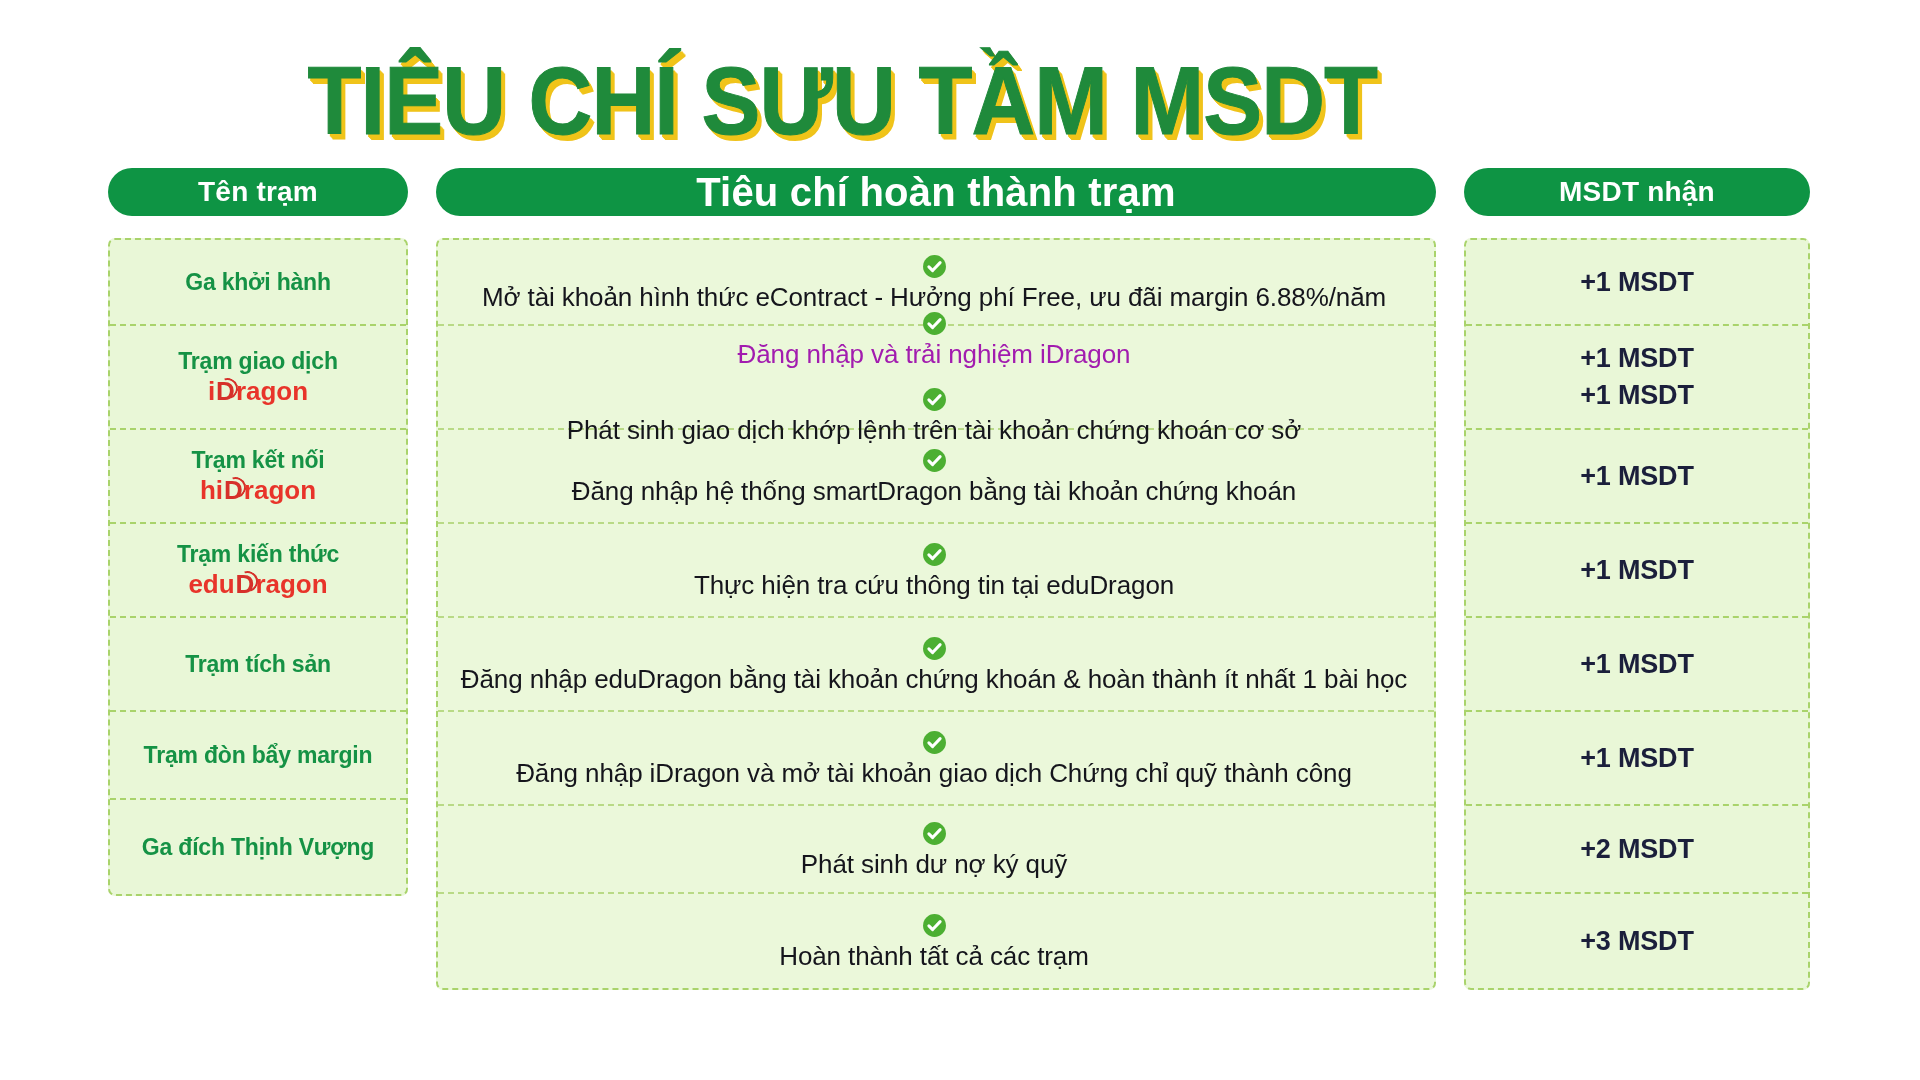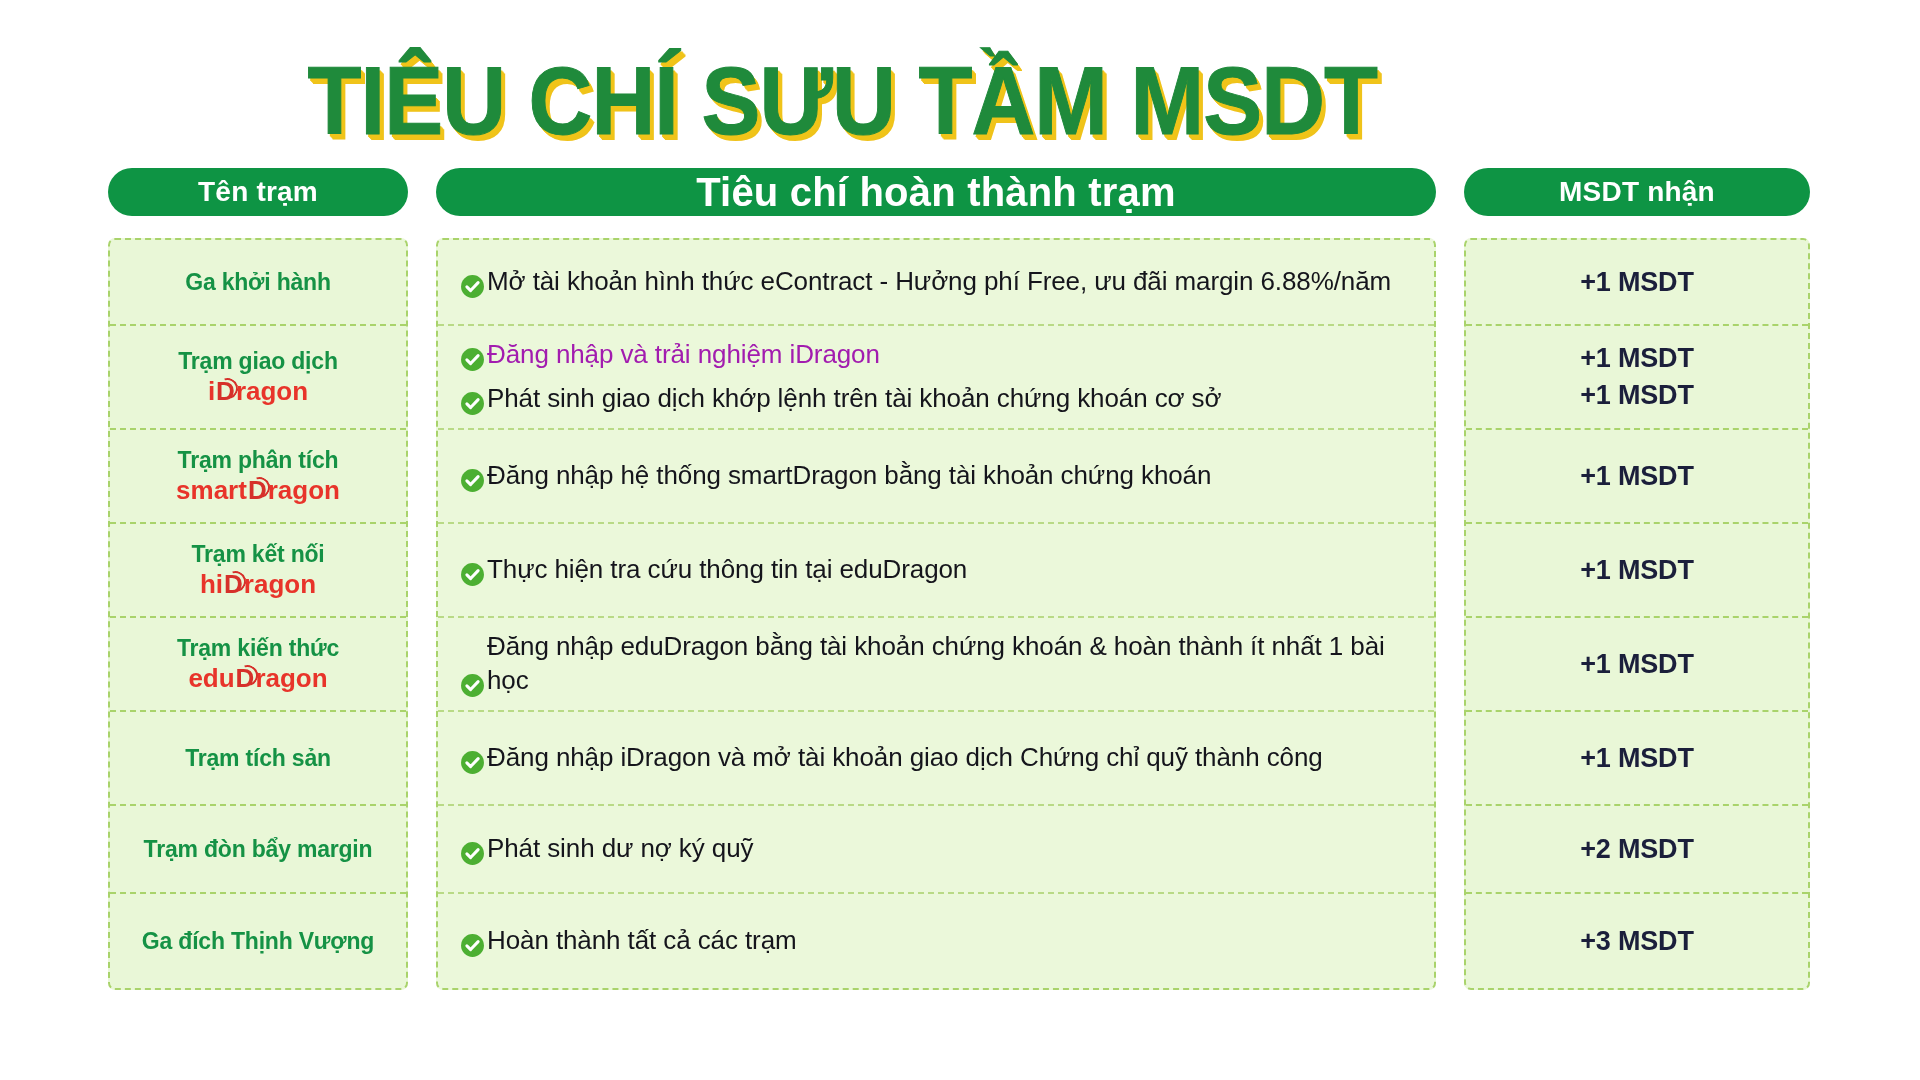--- a/index.html
+++ b/index.html
@@ -137,23 +137,24 @@
     border-bottom: 2px dashed #b9da86;
     padding: 14px 26px 14px 22px;
     display: flex;
     flex-direction: column;
     justify-content: center;
   }
   .cr-cell:last-child { border-bottom: none; }
 
   .bullet {
     display: flex;
-    align-items: flex-end;
+    align-items: center;
     gap: 2px;
     padding: 5px 0;
+    flex-direction: column;
   }
   .chk {
     flex: 0 0 auto;
     width: 25px;
     height: 25px;
     margin-top: 5px;
   }
   .cr-text {
     color: #15151c;
     font-size: 26px;
@@ -195,24 +196,20 @@
       <div class="hdr">Tên trạm</div>
       <div class="panel" id="station-panel">
           <div class="st-cell" style="height: 86px;">
             <div class="st-name">Ga khởi hành</div>
           </div>
           <div class="st-cell" style="height: 104px;">
             <div class="st-name">Trạm giao dịch</div>
             <div class="st-brand"><span class="pfx">i</span><span class="brand-d">D</span><span class="pfx">ragon</span></div>
           </div>
           <div class="st-cell" style="height: 94px;">
-            <div class="st-name">Trạm phân tích</div>
-            <div class="st-brand"><span class="pfx">smart</span><span class="brand-d">D</span><span class="pfx">ragon</span></div>
-          </div>
-          <div class="st-cell" style="height: 94px;">
             <div class="st-name">Trạm kết nối</div>
             <div class="st-brand"><span class="pfx">hi</span><span class="brand-d">D</span><span class="pfx">ragon</span></div>
           </div>
           <div class="st-cell" style="height: 94px;">
             <div class="st-name">Trạm kiến thức</div>
             <div class="st-brand"><span class="pfx">edu</span><span class="brand-d">D</span><span class="pfx">ragon</span></div>
           </div>
           <div class="st-cell" style="height: 94px;">
             <div class="st-name">Trạm tích sản</div>
           </div>

